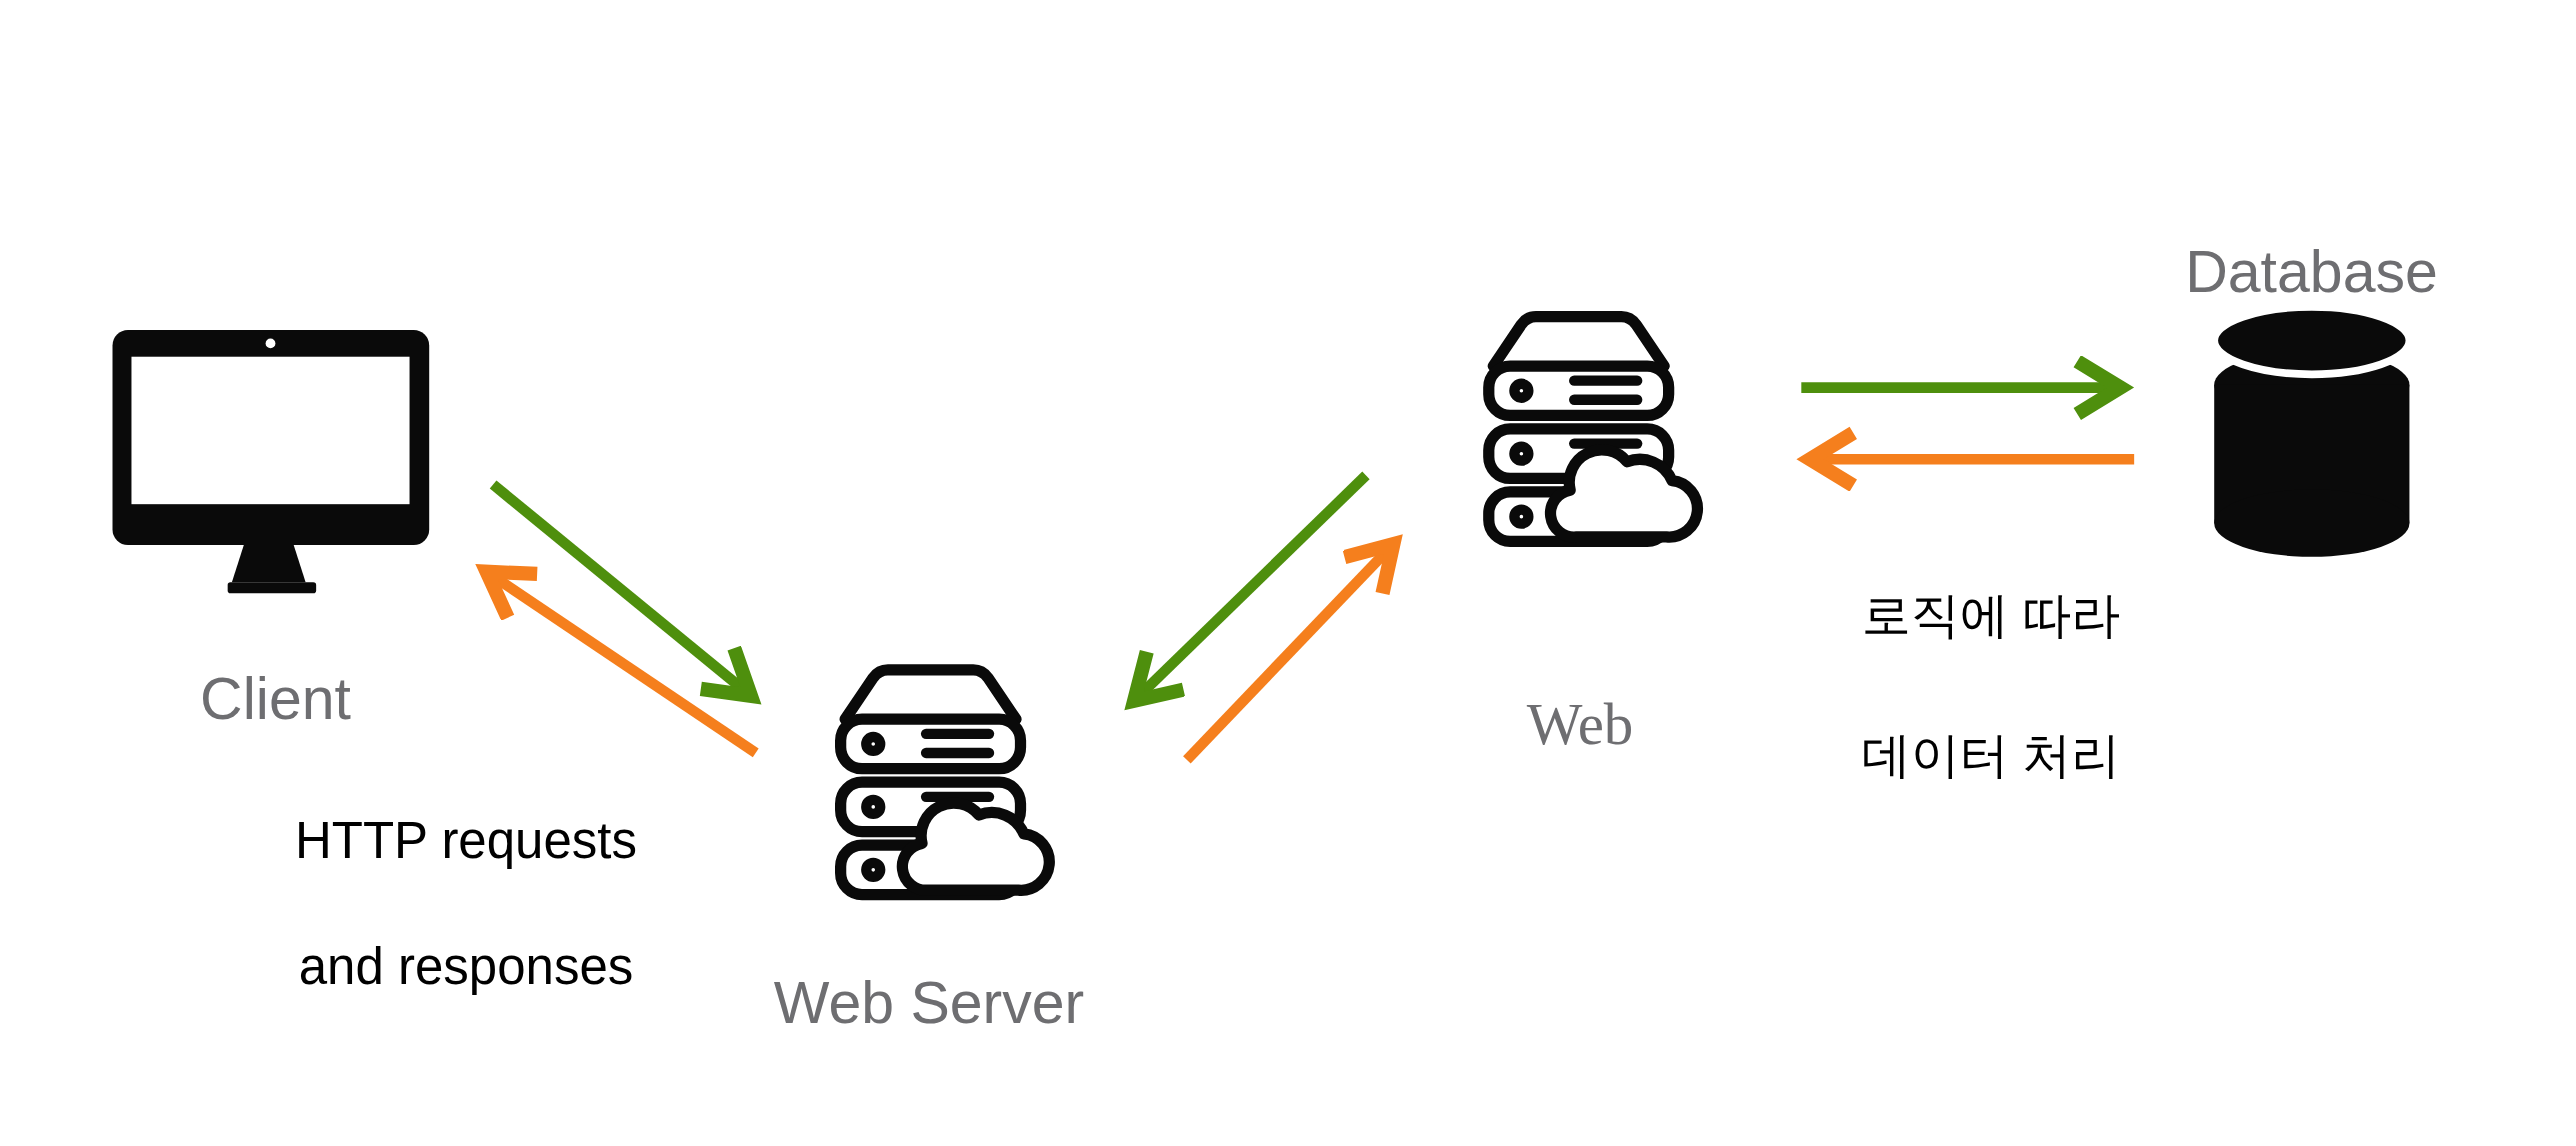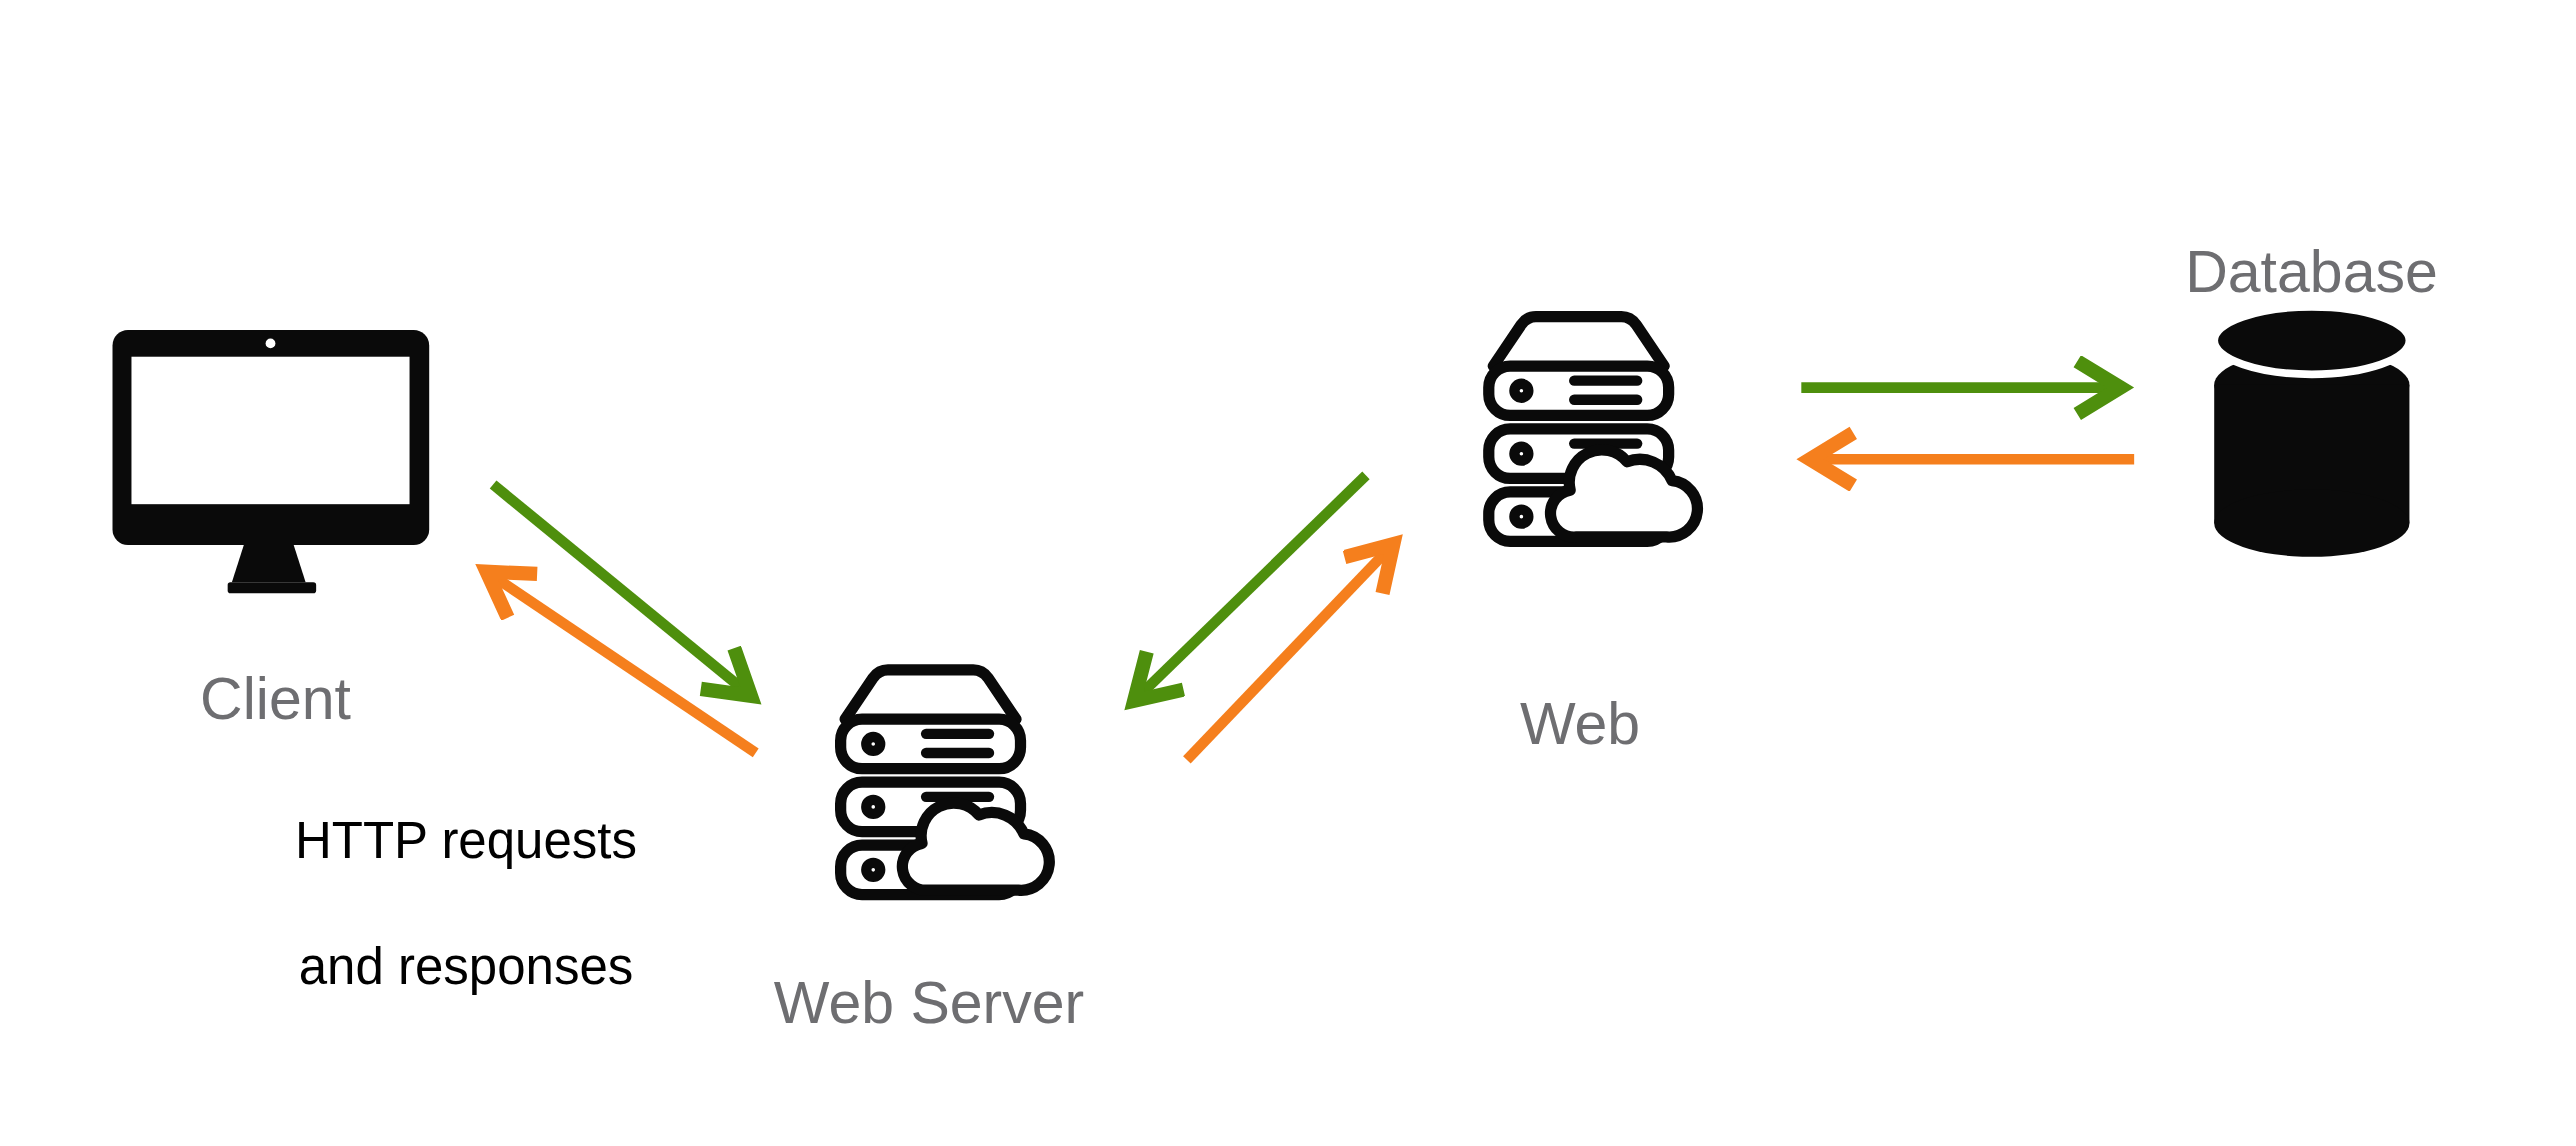--- a/index.html
+++ b/index.html
@@ -13,21 +13,21 @@
   svg.layer{position:absolute;left:0;top:0;}
   .txt{position:absolute;text-align:center;white-space:pre-line;}
   .node-label{color:var(--label-gray,#6e6e71);font-size:59px;line-height:1.0;margin-top:44px;}
   .node-label.multiline{line-height:75px;}
   .note{color:var(--text-black,#000);}
   .note-http{font-size:51px;line-height:63px;}
   .note-korean{font-size:49px;line-height:70px;}
   
   #client-label{left:65px;top:626px;width:421px;}
   #webserver-label{left:683px;top:930px;width:492px;}
-  #was-label{left:1334px;top:568px;width:492px;}
+  #was-label{left:1334px;top:568px;width:492px;font-family:Liberation Serif, serif;}
   #database-label{left:2101px;top:199px;width:421px;}
   #http-note{left:185px;top:746px;width:562px;}
   #korean-note{left:1745px;top:510px;width:492px;}
 </style>
 </head>
 <body>
 
 <div id="stage">
 
   <svg class="layer" width="2576" height="1146" viewBox="0 0 3668 1632">
@@ -93,15 +93,19 @@
     <div>Web</div>
   </div>
 
   <div class="txt node-label" id="database-label">Database</div>
 
   <div class="txt note note-http" id="http-note">
     <div>HTTP requests</div>
     <div>and responses</div>
   </div>
 
+  <div class="txt note note-korean" id="korean-note">
+    <div>로직에 따라</div>
+    <div>데이터 처리</div>
+  </div>
 
 </div>
 
 
 </body></html>

